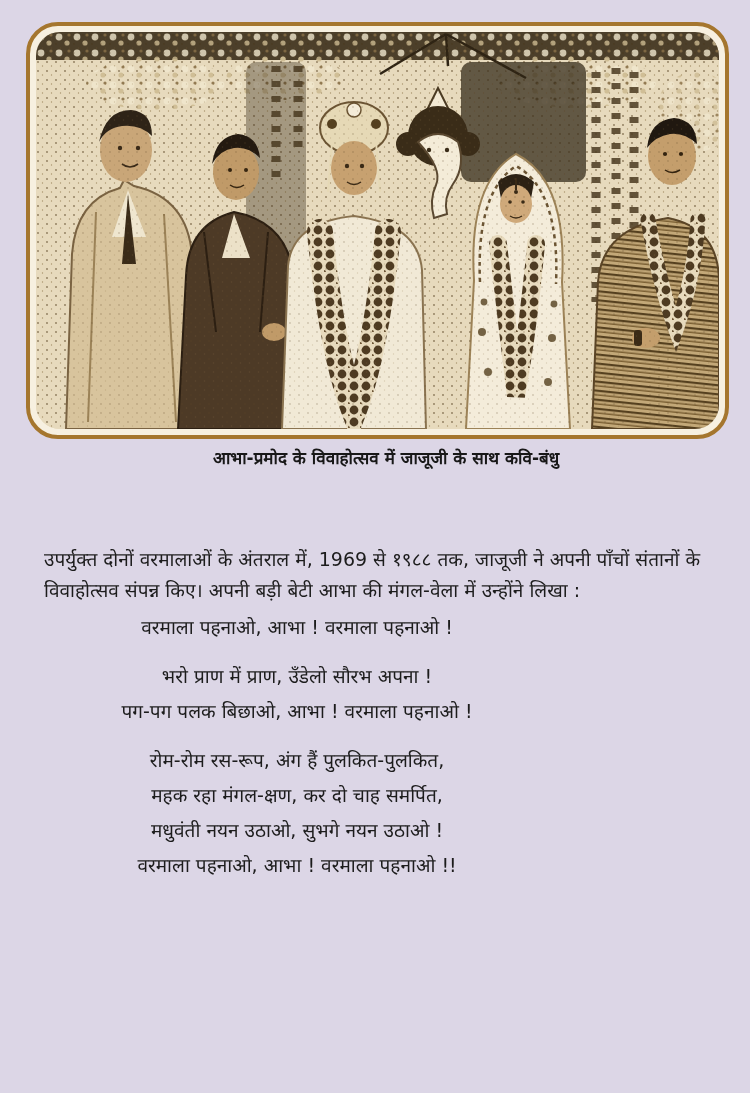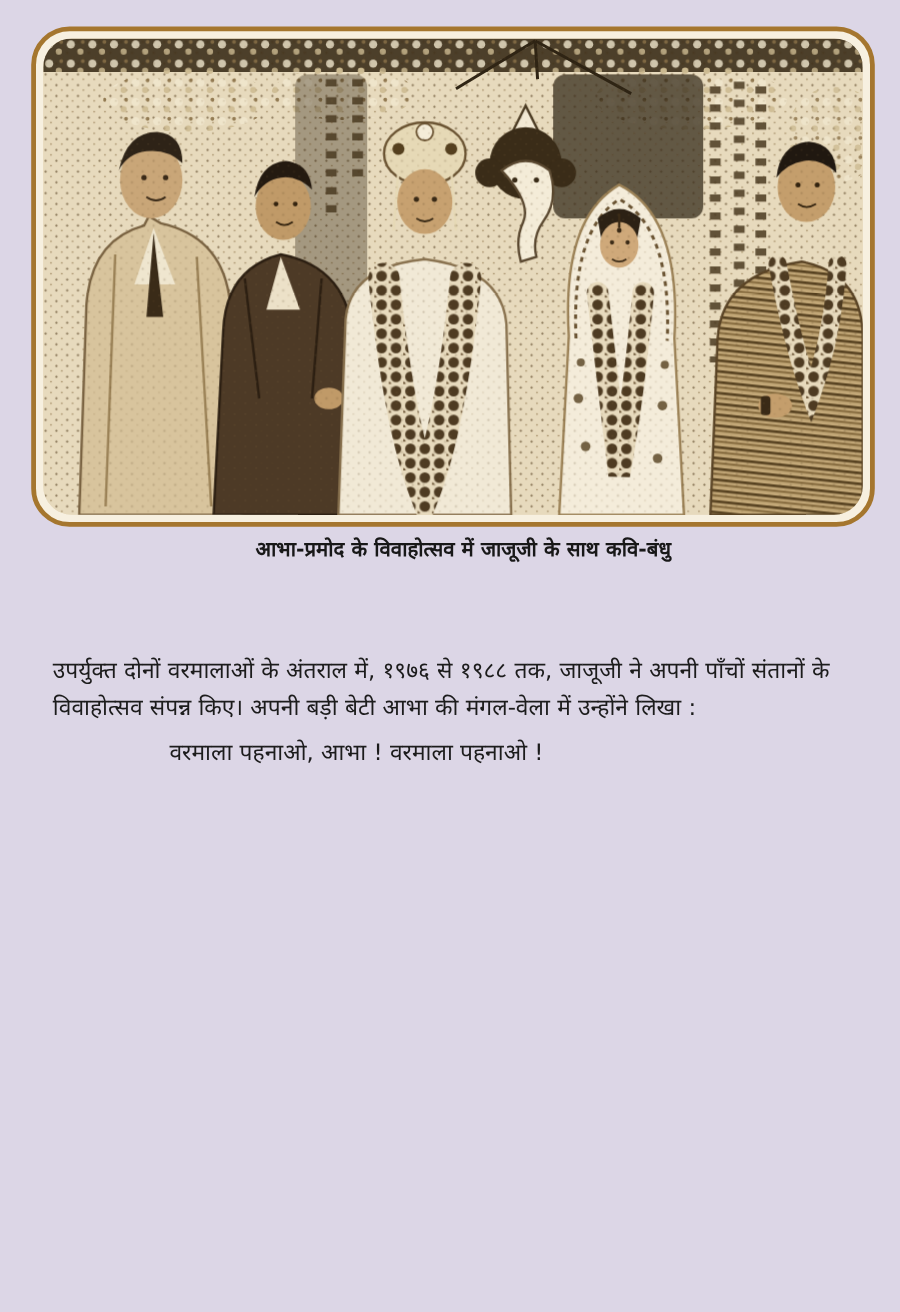--- a/index.html
+++ b/index.html
@@ -200,25 +200,33 @@
 
         <rect width="683" height="397" fill="url(#speck)" opacity="0.25"></rect>
       </svg>
     </div>
   </div>
 
   <div class="caption">
     <div class="caption-line">आभा-प्रमोद के विवाहोत्सव में जाजूजी के साथ कवि-बंधु</div>
   </div>
 
-  <p class="intro">उपर्युक्त दोनों वरमालाओं के अंतराल में, १९७६ से १९८८ तक, जाजूजी ने अपनी पाँचों संतानों के विवाहोत्सव संपन्न किए। अपनी बड़ी बेटी आभा की मंगल-वेला में उन्होंने लिखा :</p>
+  <p class="intro">उपर्युक्त दोनों वरमालाओं के अंतराल में, 1969 से १९८८ तक, जाजूजी ने अपनी पाँचों संतानों के विवाहोत्सव संपन्न किए। अपनी बड़ी बेटी आभा की मंगल-वेला में उन्होंने लिखा :</p>
 
   <div class="poem">
     <div class="stanza">
       <div class="poem-line">वरमाला पहनाओ, आभा ! वरमाला पहनाओ !</div>
     </div>
     <div class="stanza">
-    </div>
-    <div class="stanza">
+      <div class="poem-line">भरो प्राण में प्राण, उँडेलो सौरभ अपना !</div>
+      <div class="poem-line">पग-पग पलक बिछाओ, आभा ! वरमाला पहनाओ !</div>
+    </div>
+    <div class="stanza">
+    </div>
+    <div class="stanza">
+      <div class="poem-line">रोम-रोम रस-रूप, अंग हैं पुलकित-पुलकित,</div>
+      <div class="poem-line">महक रहा मंगल-क्षण, कर दो चाह समर्पित,</div>
+      <div class="poem-line">मधुवंती नयन उठाओ, सुभगे नयन उठाओ !</div>
+      <div class="poem-line">वरमाला पहनाओ, आभा ! वरमाला पहनाओ !!</div>
     </div>
   </div>
 
 </div>
 
 </body></html>

